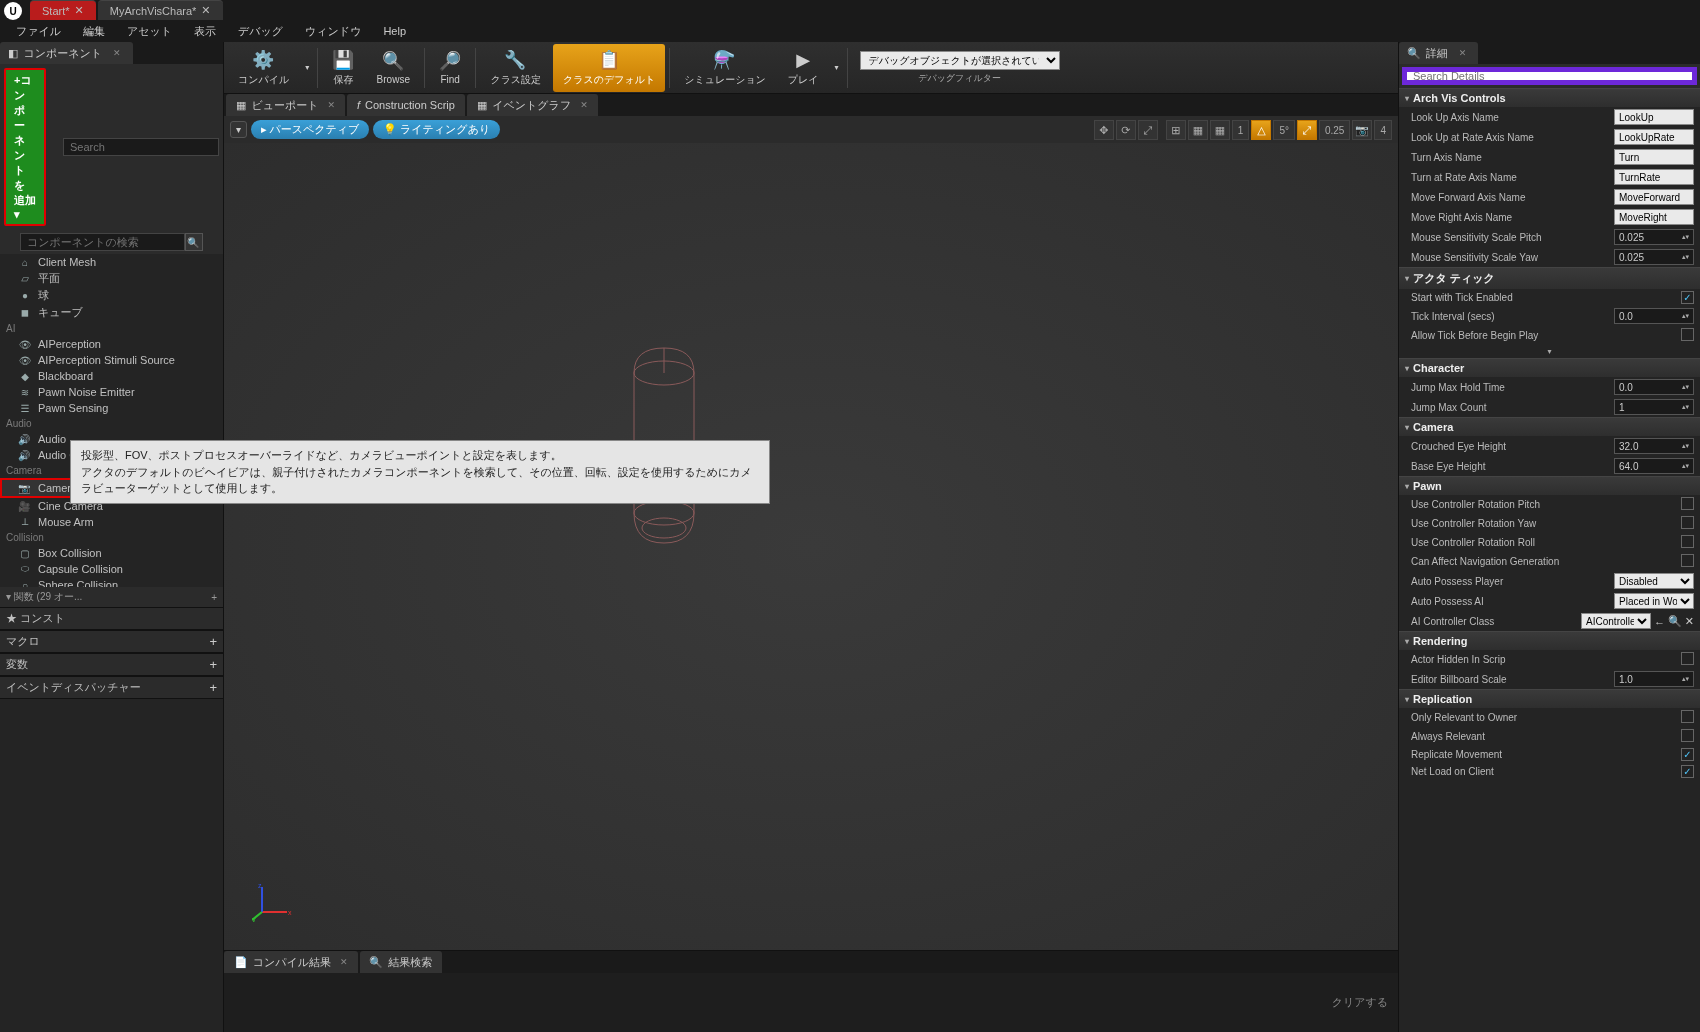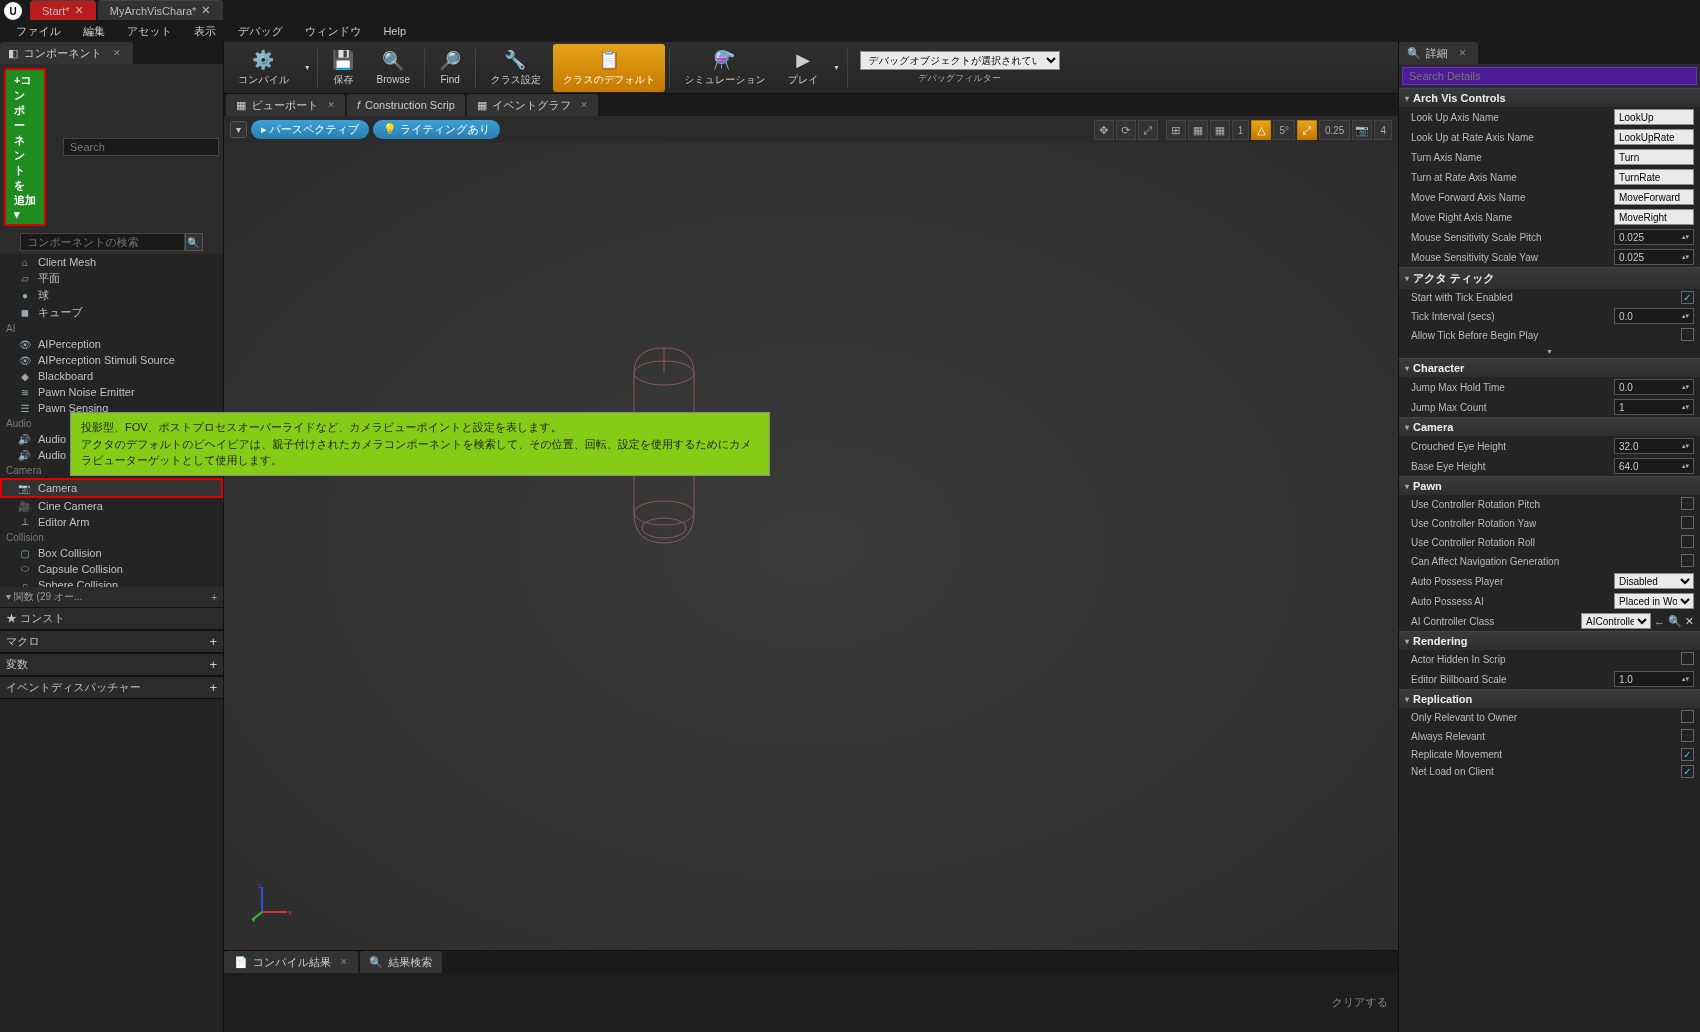--- a/index.html
+++ b/index.html
@@ -57,29 +57,29 @@
 .vp-btn { background: linear-gradient(#3aa0d8,#2a7fb0); color:#fff; padding:2px 10px; font-size:11px; border-radius:10px; display:flex; align-items:center; gap:3px;}
 .vp-dd { background:#333; border:1px solid #555; padding:2px 5px; border-radius:3px; font-size:10px; color:#ccc;}
 .vp-tools { position:absolute; right:6px; top:4px; display:flex; gap:2px; align-items:center;}
 .vp-ticon { width:20px; height:20px; background:#333; border:1px solid #444; display:flex; align-items:center; justify-content:center; font-size:11px; color:#aaa;}
 .vp-ticon.orange { background: linear-gradient(#e7a31a,#c47800); color:#fff; border-color:#c47800;}
 .vp-ticon.wide { width:auto; padding:0 5px; font-size:10px;}
 .viewport { flex:1; background: radial-gradient(#3a3a3a,#2d2d2d); position:relative;}
 .axis-gizmo { position:absolute; left:28px; bottom:28px; width:40px; height:40px;}
 .capsule { position:absolute; left: 400px; top: 200px;}
 
-.tooltip { position:absolute; left:70px; top:412px; background:#84cc16; color:#222; padding:6px 10px; font-size:11px; border:1px solid #888; z-index:50; max-width:700px; line-height:1.5;}
+.tooltip { position:absolute; left:70px; top:440px; background:#e5e5e5; color:#222; padding:6px 10px; font-size:11px; border:1px solid #888; z-index:50; max-width:700px; line-height:1.5;}
 
 .log-panel { height: 82px; background:#1e1e1e; display:flex; flex-direction:column; border-top:1px solid #111;}
 .log-tabs { height:22px; background:#1a1a1a; display:flex;}
 .log-body { flex:1; background:#1e1e1e; position:relative;}
 .clear-link { position:absolute; right:10px; bottom:22px; color:#888; font-size:11px;}
 
 .details-search { padding:3px; background:#2b2b2b;}
-.details-search input { width:100%; background:#4c1d95; border:1px solid #6d28d9; color:#888; padding:2px 6px; font-size:11px; height:18px;}
+.details-search input { width:100%; background:#ffffff; border:5px solid #6d28d9; color:#888; padding:2px 6px; font-size:11px; height:18px;}
 .details-body { flex:1; overflow:auto;}
 .cat-header { background: linear-gradient(#3a3a3a,#2e2e2e); padding:3px 6px; font-size:11px; font-weight:bold; color:#eee; border-top:1px solid #444; display:flex; align-items:center; gap:4px;}
 .prop-row { display:flex; align-items:center; padding:2px 6px 2px 12px; gap:10px;}
 .prop-label { flex:1; font-size:10px; color:#bbb;}
 .prop-val input[type=text] { width:80px; background:#eaeaea; border:1px solid #888; font-size:10px; padding:1px 4px; height:16px;}
 .prop-val .num-field { display:flex; align-items:center; background:#1a1a1a; border:1px solid #555; width:80px; height:16px; font-size:10px; padding:0 4px; color:#ccc; justify-content:space-between;}
 .prop-val .num-field .spin { font-size:7px; color:#aaa; line-height:0.6;}
 .prop-val select { width:80px; background:#eaeaea; border:1px solid #888; font-size:10px; height:16px;}
 .checkbox { width:13px; height:13px; background:#222; border:1px solid #666; display:inline-flex; align-items:center; justify-content:center; color:#4fc3f7; font-size:10px;}
 .expand-arrow { text-align:center; padding:2px; font-size:8px; color:#aaa;}
@@ -176,21 +176,21 @@
       <div class="tree-item highlighted">
           <span class="ic">📷</span>
           <span>Camera</span>
         </div>
       <div class="tree-item">
           <span class="ic">🎥</span>
           <span>Cine Camera</span>
         </div>
       <div class="tree-item">
           <span class="ic">⟂</span>
-          <span>Editor Arm</span>
+          <span>Mouse Arm</span>
         </div>
       <div class="tree-cat">Collision</div>
       <div class="tree-item">
           <span class="ic">▢</span>
           <span>Box Collision</span>
         </div>
       <div class="tree-item">
           <span class="ic">⬭</span>
           <span>Capsule Collision</span>
         </div>

